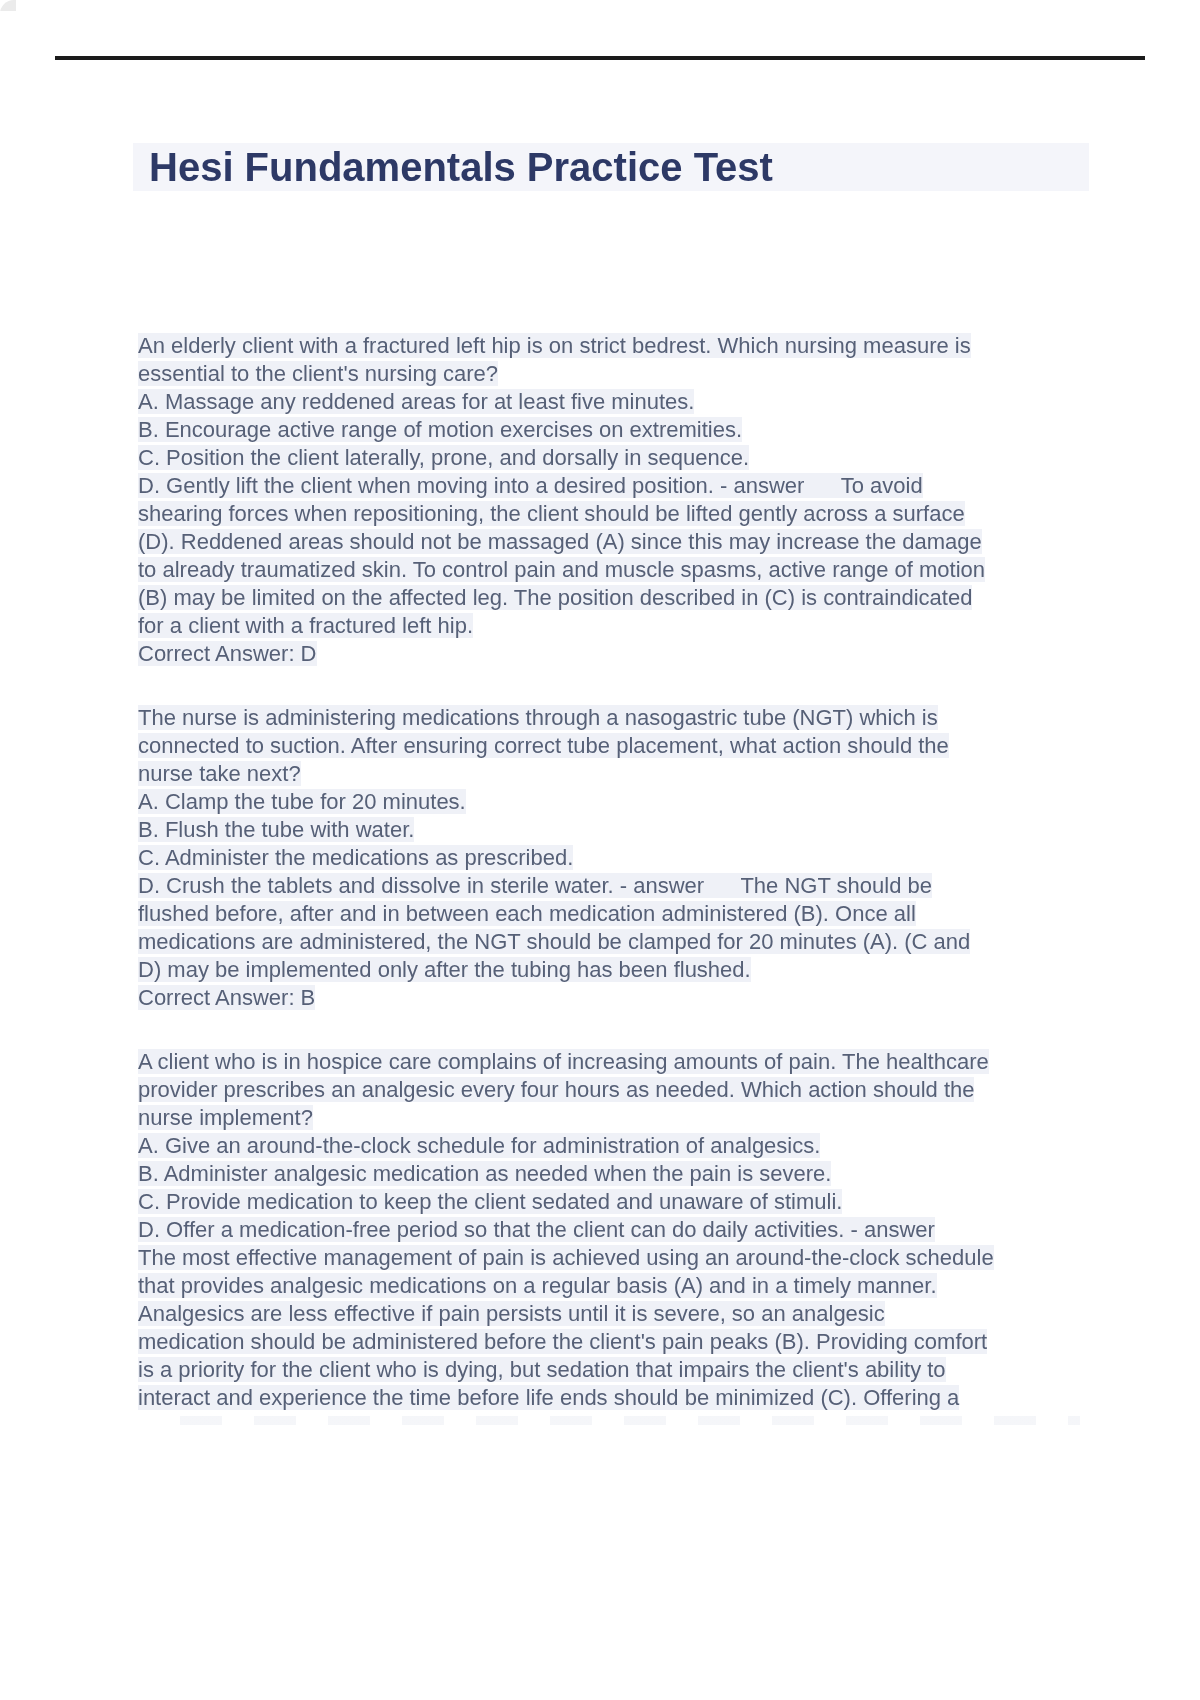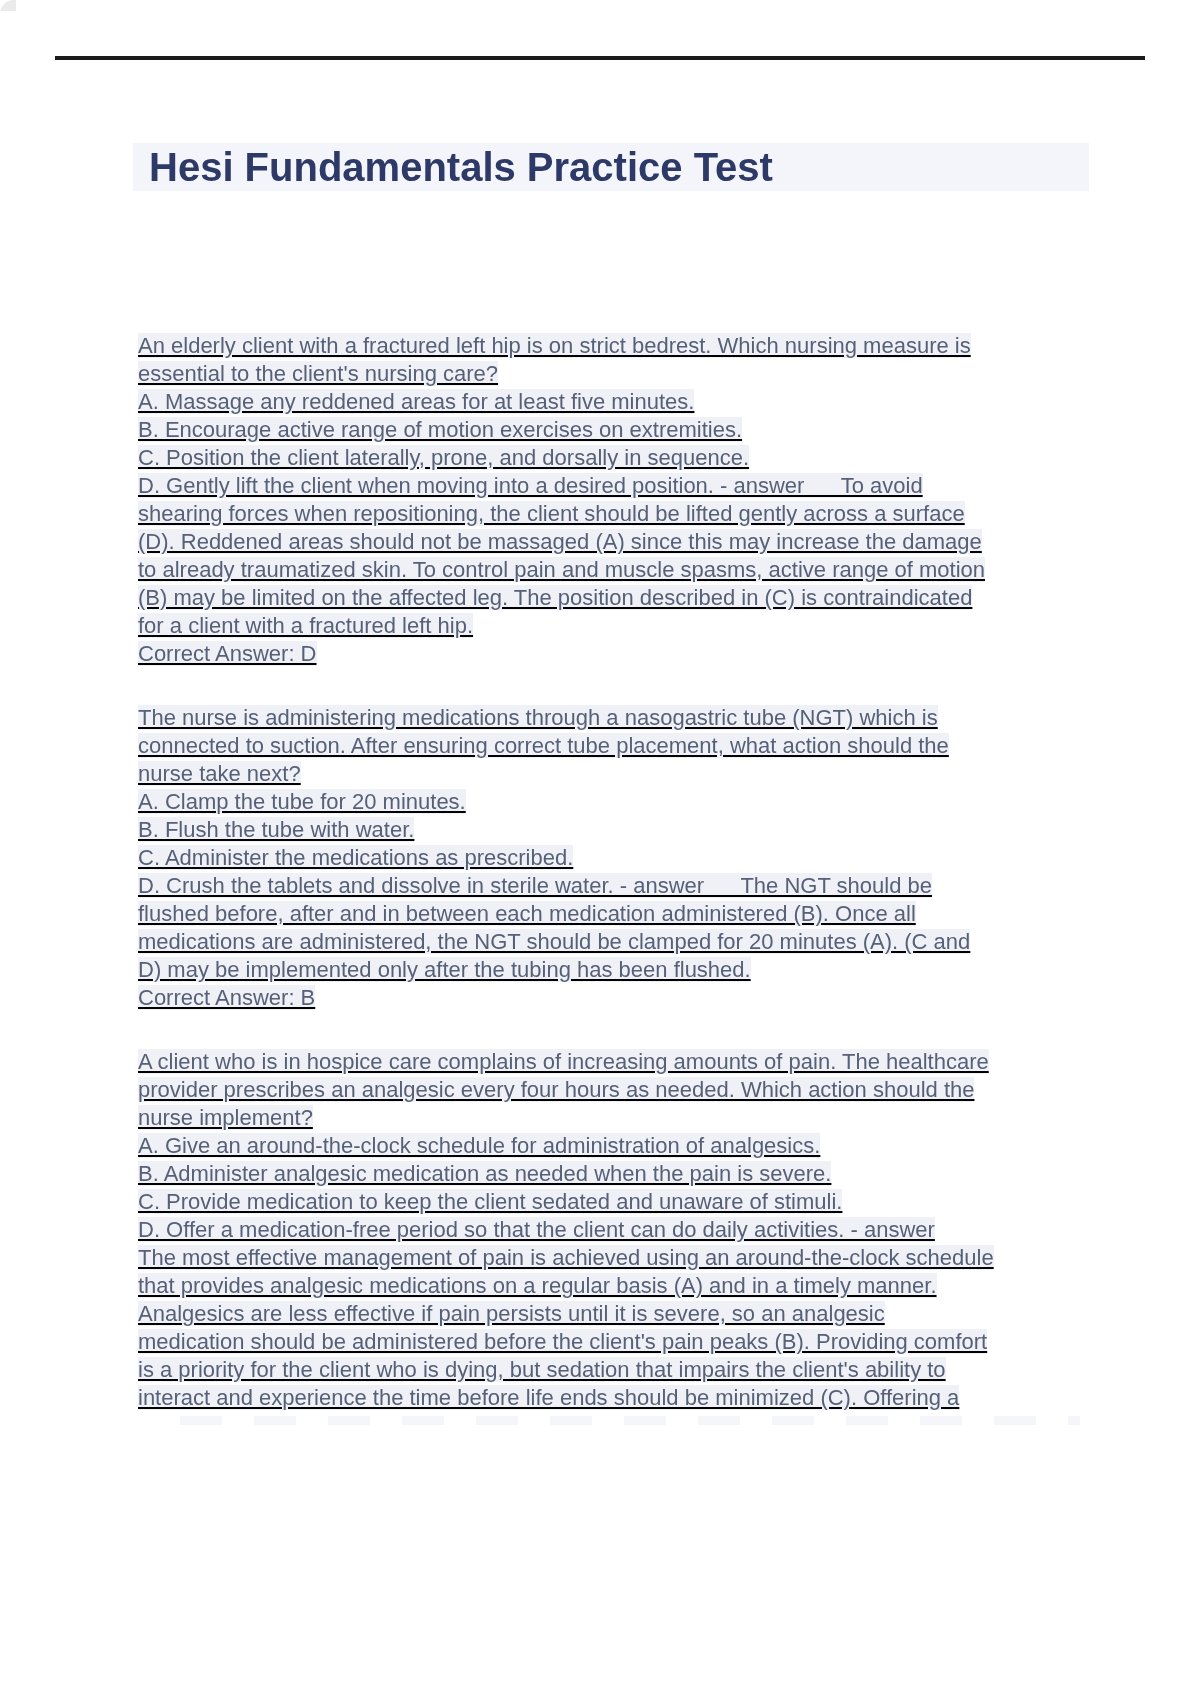--- a/index.html
+++ b/index.html
@@ -29,21 +29,21 @@
     background: var(--title-highlight, #f4f5fa);
   }
   .title-wrap h1 {
     margin: 0; padding-left: 16px;
     font-size: 40px; font-weight: bold;
     line-height: 48px;
     color: var(--title-text, #2d3966);
     white-space: nowrap;
   }
   .content {
-    position: absolute; left: 138px; top: 332px; width: 990px; text-decoration: underline;
+    position: absolute; left: 138px; top: 332px; width: 990px;
   }
   p.qa {
     margin: 0 0 36px 0;
     font-size: 22px;
     line-height: 28px;
     color: var(--body-text, #566077);
   }
   p.qa span.hl {
     white-space: pre-wrap;
     background: var(--line-highlight, #eff1f7);

